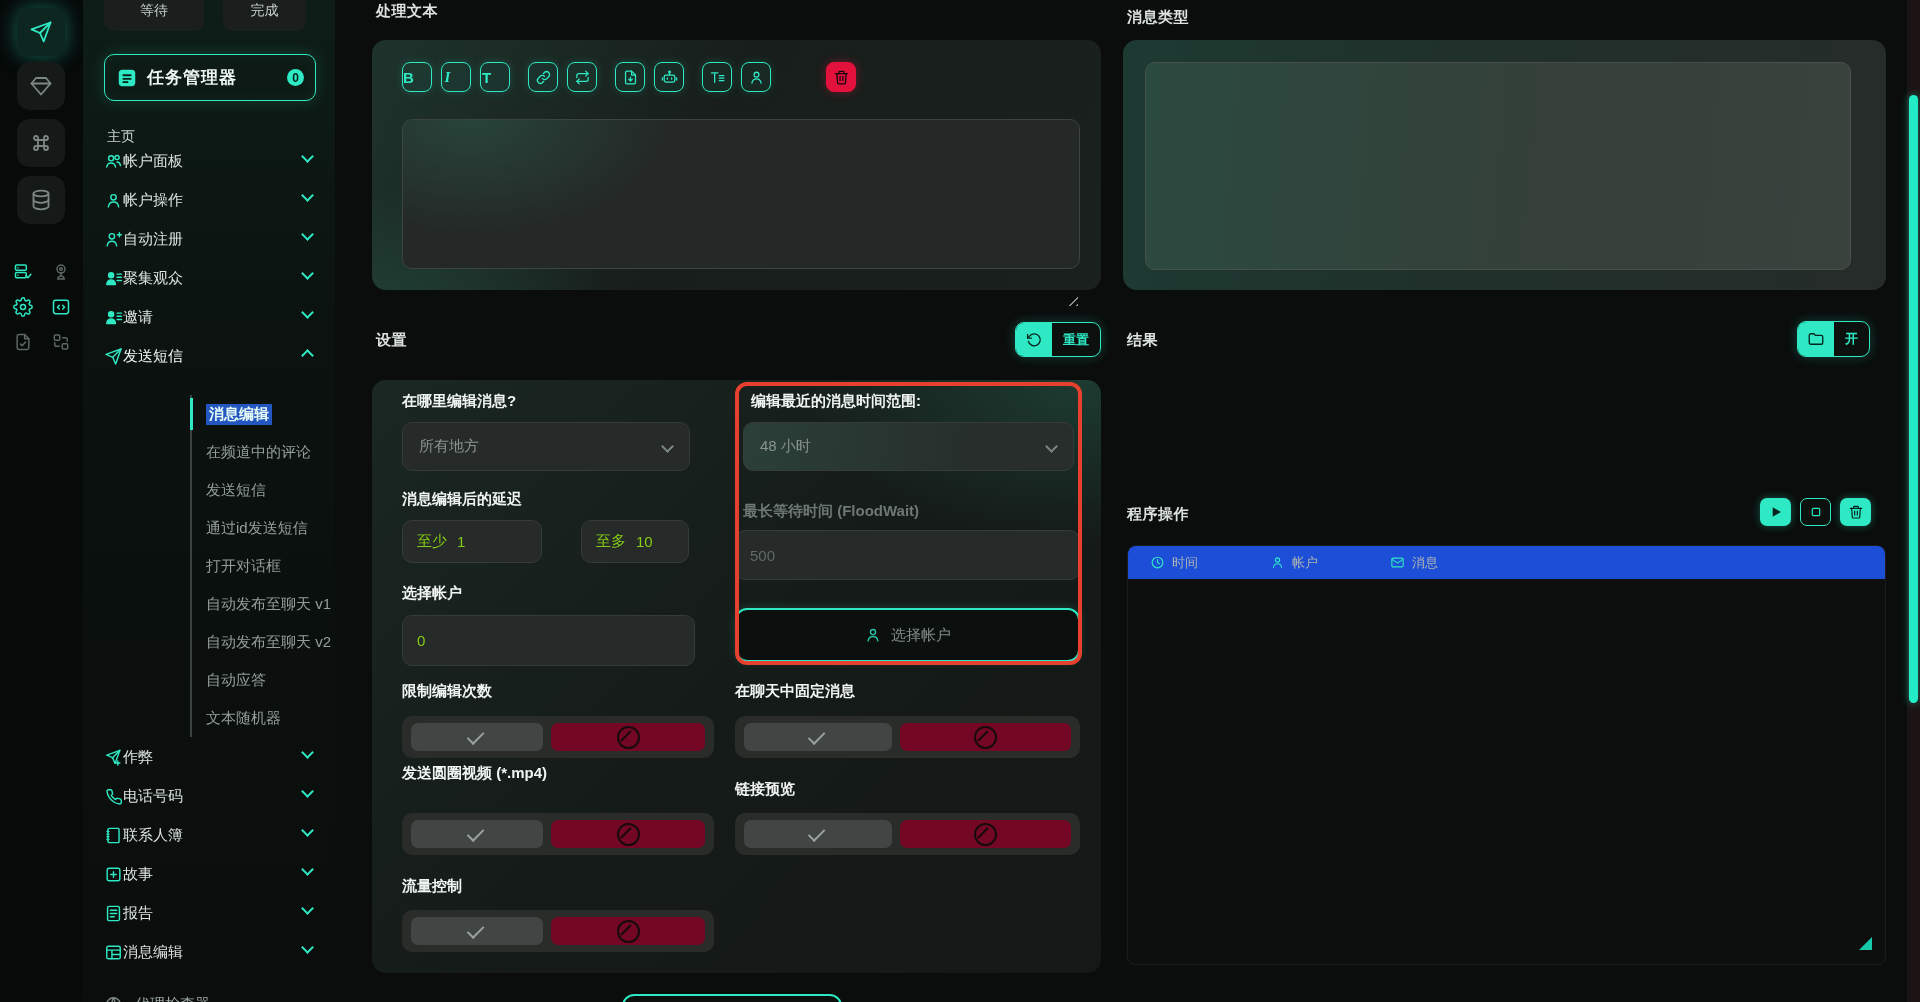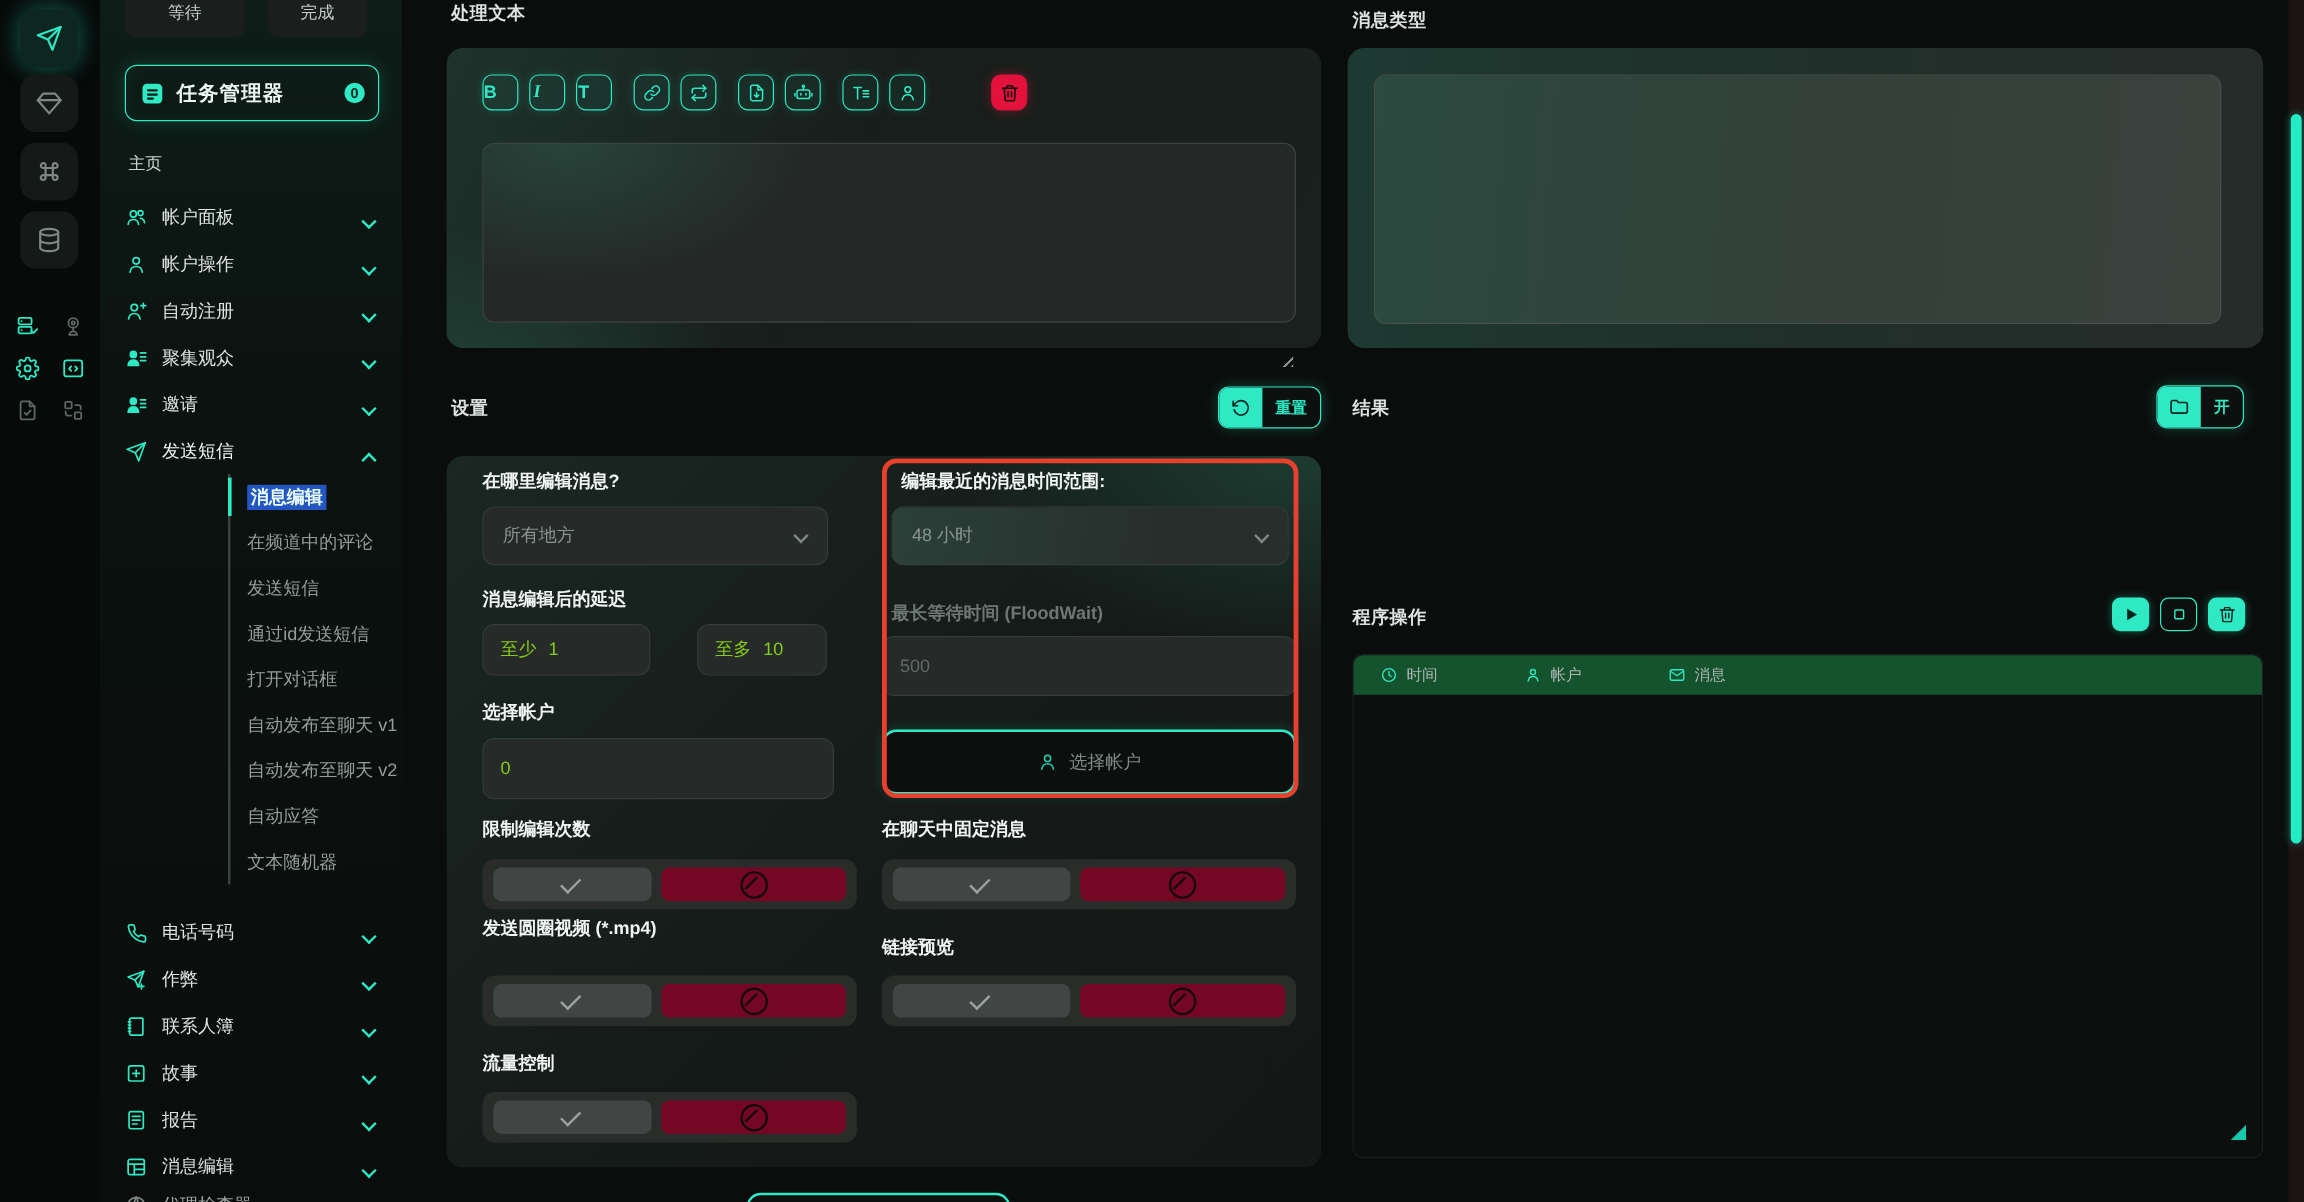--- a/index.html
+++ b/index.html
@@ -29,21 +29,21 @@
   .manager{position:absolute;left:21px;top:54px;width:212px;height:47px;border:1.5px solid #2ee9c4;border-radius:10px;
            display:flex;align-items:center;gap:9px;padding:0 11px;box-sizing:border-box;cursor:pointer;
            box-shadow:0 0 16px rgba(46,233,196,.18),inset 0 0 16px rgba(46,233,196,.06)}
   .mgr-icon{width:22px;height:22px}
   .mgr-label{font-size:17px;font-weight:700;color:#eef7f4;letter-spacing:1px}
   .mgr-badge{margin-left:auto;width:17px;height:17px;border-radius:50%;background:#2ee9c4;color:#06231b;
              font-size:12px;font-weight:700;display:flex;align-items:center;justify-content:center}
   .home{position:absolute;left:24px;top:128px;font-size:14px;color:#ccd4d0;cursor:pointer}
   .nav{position:absolute;left:0;width:100%}
   .nav.top{top:152px}.nav.bottom{top:748px}
-  .nav-item{height:39px;display:flex;align-items:flex-end;padding:0 22px 0 21px;gap:12px;cursor:pointer}
+  .nav-item{height:39px;display:flex;align-items:flex-start;padding:0 22px 0 21px;cursor:pointer}
   .ni-icon{width:19px;height:19px;color:#2ee9c4;flex:none}
   .ni-label{font-size:15px;color:#dce3e0}
   .nav-item.expanded .ni-label{color:#f2f7f5}
   .ni-chev{margin-left:auto;width:11px;height:11px;position:relative;flex:none}
   .ni-chev::before{content:"";position:absolute;left:1px;top:0;width:7px;height:7px;
                    border-right:2px solid #2ee9c4;border-bottom:2px solid #2ee9c4;transform:rotate(45deg)}
   .nav-item.expanded .ni-chev::before{transform:rotate(225deg);top:4px}
   .submenu{position:absolute;left:107px;top:395px;border-left:2px solid #3a433f}
   .sub-item{height:38px;display:flex;align-items:center;padding-left:14px;font-size:15px;color:#939e99;
             cursor:pointer;position:relative;white-space:nowrap}
@@ -149,21 +149,21 @@
   .msg-inner{position:absolute;left:22px;top:22px;width:704px;height:206px;border-radius:10px;
       border:1px solid #47504b;background:linear-gradient(95deg,#2b4a40 0%,#344039 55%,#3a423e 100%)}
   .ops-btns{position:absolute;top:498px;right:15px;display:flex;gap:9px}
   .ob{width:31px;height:28px;border-radius:7px;display:flex;align-items:center;justify-content:center;cursor:pointer;
       border:none;padding:0}
   .ob .oi{width:16px;height:16px}
   .ob.fill{background:#2ee9c4;color:#07251d;box-shadow:0 0 8px rgba(46,233,196,.35)}
   .ob.line{background:#0c100f;border:1.5px solid #2ee9c4;color:#2ee9c4;box-sizing:border-box}
   .ops-table{position:absolute;left:4px;top:545px;width:759px;height:420px;border-radius:8px;background:#0d0f0e;
              border:1px solid #1a1d1b;box-sizing:border-box}
-  .ops-head{height:33px;background:#14532d;border-radius:8px 8px 0 0;display:flex;align-items:center;
+  .ops-head{height:33px;background:#1d4ed8;border-radius:8px 8px 0 0;display:flex;align-items:center;
             padding-left:22px;gap:72px}
   .col-h{display:flex;align-items:center;gap:7px;font-size:13px;color:#aeb6b2}
   .col-h .ci{width:15px;height:15px;color:#2ee9c4}
   .resize-handle{position:absolute;right:13px;bottom:14px;width:13px;height:13px;background:#17c9aa;
                  clip-path:polygon(100% 0,100% 100%,0 100%);cursor:nwse-resize}
 
   
   .scroll-track{position:absolute;right:0;top:0;width:13px;height:100%;background:#1c1414;z-index:8}
   .scroll-thumb{position:absolute;right:2px;top:95px;width:9px;height:608px;border-radius:5px;background:#21ecc6;
                 box-shadow:0 0 8px rgba(46,233,196,.45);cursor:grab}
@@ -367,35 +367,35 @@
       <div class="sub-item">
         <span>文本随机器</span>
       </div>
     </div>
 
   <nav class="nav bottom">
 
   <div class="nav-item">
         <span class="ni-icon">
           <svg viewBox="0 0 24 24" fill="none" stroke="currentColor" stroke-width="1.8" stroke-linecap="round" stroke-linejoin="round">
-            <path d="M21.8 16.9v2.7a1.8 1.8 0 01-2 1.8 17.8 17.8 0 01-7.8-2.8 17.6 17.6 0 01-5.4-5.4A17.8 17.8 0 013.8 5.4a1.8 1.8 0 011.8-2h2.7a1.8 1.8 0 011.8 1.5c.1.9.3 1.8.6 2.6a1.8 1.8 0 01-.4 1.9L9.2 10.5a14.4 14.4 0 005.4 5.4l1.1-1.1a1.8 1.8 0 011.9-.4c.8.3 1.7.5 2.6.6a1.8 1.8 0 011.6 1.9z"></path>
-          </svg>
-        </span>
-        <span class="ni-label">电话号码</span>
-        <span class="ni-chev"></span>
-      </div>
-      <div class="nav-item">
-        <span class="ni-icon">
-          <svg viewBox="0 0 24 24" fill="none" stroke="currentColor" stroke-width="1.8" stroke-linecap="round" stroke-linejoin="round">
             <path d="M20 3L10.5 12.5"></path>
             <path d="M20 3l-6 16.5-3.2-7.3L3.5 9z"></path>
             <path d="M17.5 16.5v5M15 19h5"></path>
           </svg>
         </span>
         <span class="ni-label">作弊</span>
+        <span class="ni-chev"></span>
+      </div>
+      <div class="nav-item">
+        <span class="ni-icon">
+          <svg viewBox="0 0 24 24" fill="none" stroke="currentColor" stroke-width="1.8" stroke-linecap="round" stroke-linejoin="round">
+            <path d="M21.8 16.9v2.7a1.8 1.8 0 01-2 1.8 17.8 17.8 0 01-7.8-2.8 17.6 17.6 0 01-5.4-5.4A17.8 17.8 0 013.8 5.4a1.8 1.8 0 011.8-2h2.7a1.8 1.8 0 011.8 1.5c.1.9.3 1.8.6 2.6a1.8 1.8 0 01-.4 1.9L9.2 10.5a14.4 14.4 0 005.4 5.4l1.1-1.1a1.8 1.8 0 011.9-.4c.8.3 1.7.5 2.6.6a1.8 1.8 0 011.6 1.9z"></path>
+          </svg>
+        </span>
+        <span class="ni-label">电话号码</span>
         <span class="ni-chev"></span>
       </div>
       <div class="nav-item">
         <span class="ni-icon">
           <svg viewBox="0 0 24 24" fill="none" stroke="currentColor" stroke-width="1.8" stroke-linecap="round" stroke-linejoin="round">
             <path d="M7 3h11a1 1 0 011 1v16a1 1 0 01-1 1H7a2 2 0 01-2-2V5a2 2 0 012-2z"></path>
             <path d="M3.8 7h2.4M3.8 10.3h2.4M3.8 13.6h2.4M3.8 17h2.4"></path>
           </svg>
         </span>
         <span class="ni-label">联系人簿</span>

